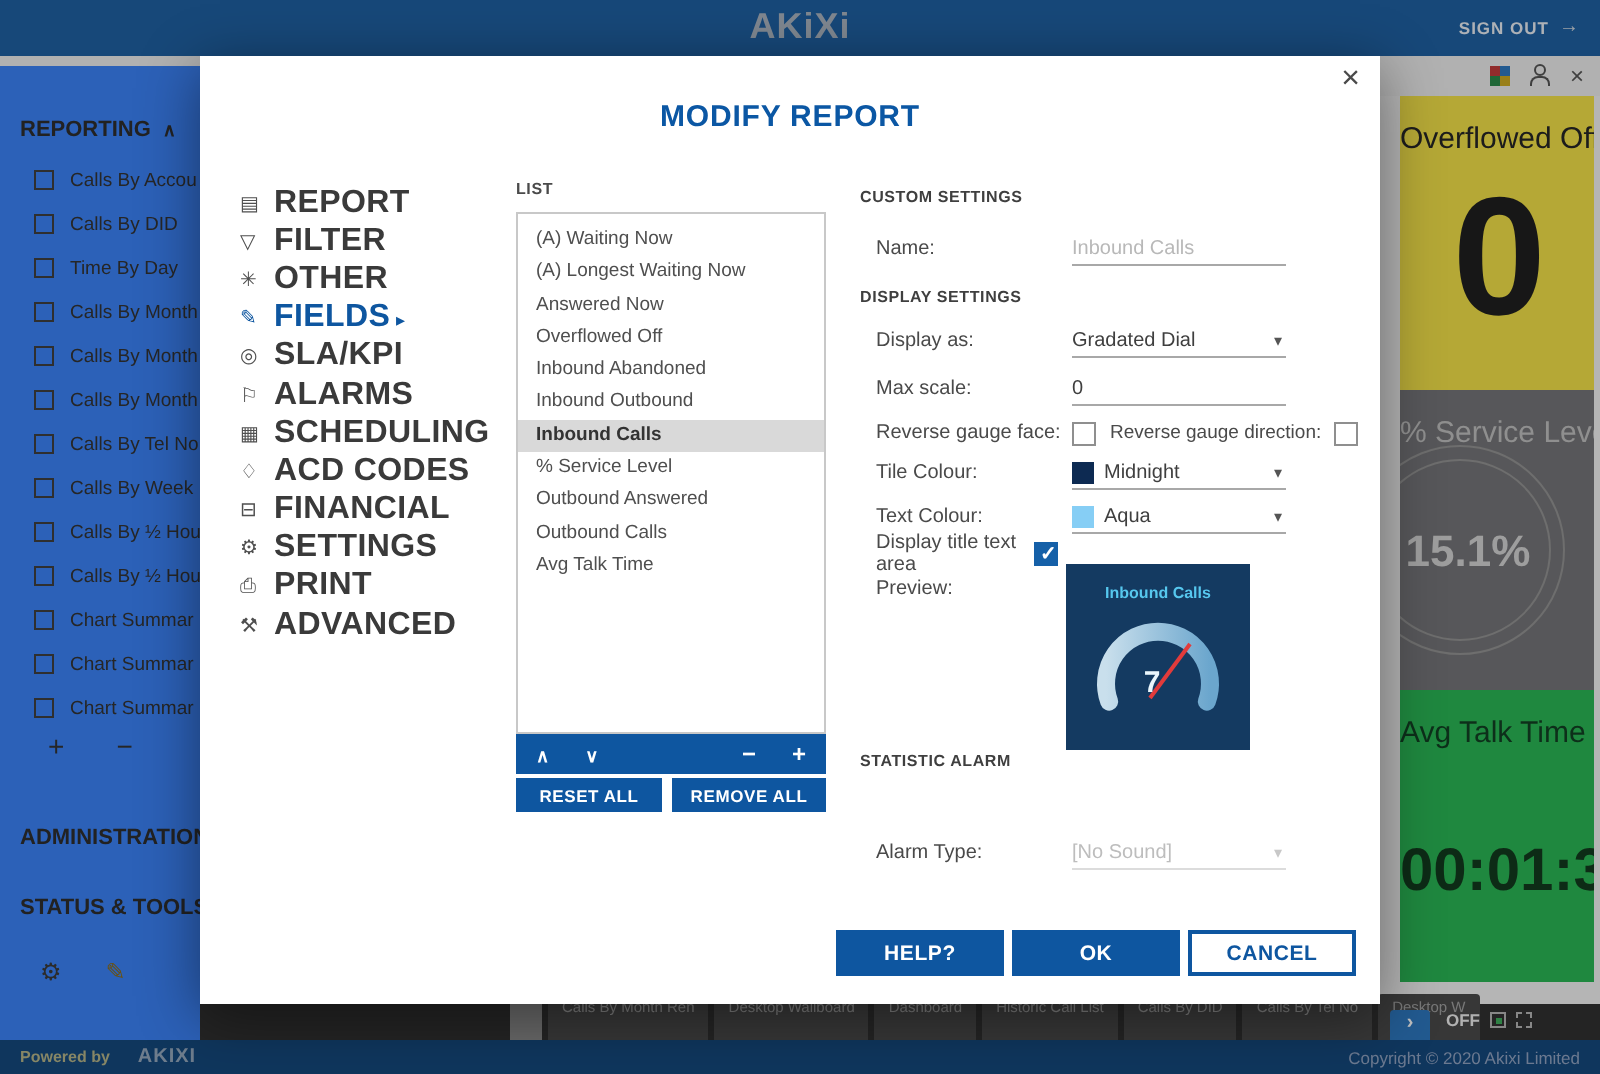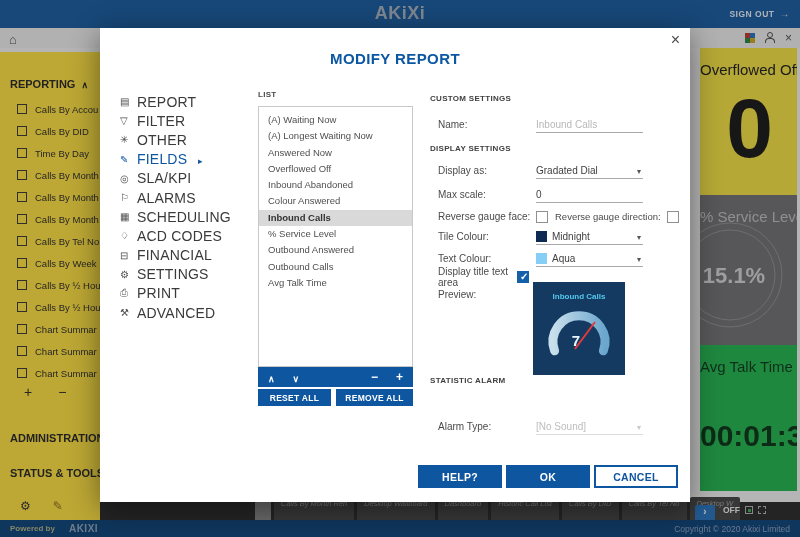--- a/index.html
+++ b/index.html
@@ -19,21 +19,21 @@
   .icon-grid { width:10px; height:10px; display:grid; grid-template-columns:5px 5px; grid-template-rows:5px 5px; }
   .icon-grid i:nth-child(1){background:#c23b3b;} .icon-grid i:nth-child(2){background:#2e78c0;}
   .icon-grid i:nth-child(3){background:#2a8a4a;} .icon-grid i:nth-child(4){background:#ccaa22;}
   .icon-person { position:relative; width:10px; height:11px; }
   .icon-person::before { content:""; position:absolute; left:2.5px; top:0; width:4px; height:4px; border:1px solid #555; border-radius:50%; }
   .icon-person::after { content:""; position:absolute; left:0.5px; bottom:0; width:8px; height:4px; border:1px solid #555; border-bottom:none; border-radius:4px 4px 0 0; }
   .icon-close-sm { font-size:12px; color:#555; line-height:10px; }
 
   .content-bg { position:absolute; top:48px; left:100px; right:0; bottom:35px; background:#f2f2f2; z-index:1; }
 
-  .sidebar { position:absolute; top:52px; left:0; width:100px; bottom:17px; background:#fde047; overflow:hidden; z-index:1; }
+  .sidebar { position:absolute; top:33px; left:0; width:100px; bottom:17px; background:#3b82f6; overflow:hidden; z-index:1; }
   .sb-section { position:absolute; left:10px; font-size:11px; font-weight:bold; color:#2e2e2e; white-space:nowrap; display:flex; align-items:center; gap:6px; cursor:pointer; }
   .sb-caret-up::before { content:"∧"; font-size:9px; color:#2e2e2e; }
   .sb-items { position:absolute; top:46px; left:0; right:0; }
   .sb-item { display:flex; align-items:center; height:22px; padding-left:17px; gap:8px; white-space:nowrap; cursor:pointer; }
   .sb-cb { width:10px; height:10px; border:1.5px solid #3f3f3f; flex:none; }
   .sb-item-label { font-size:9.5px; color:#333; }
   .sb-plusminus { position:absolute; top:332px; left:24px; display:flex; gap:26px; font-size:14px; color:#333; }
   .sb-icons { position:absolute; top:444px; left:20px; display:flex; gap:22px; align-items:center; }
   .icon-gear::before { content:"⚙"; font-size:12px; color:#3a3a3a; }
   .icon-edit::before { content:"✎"; font-size:12px; color:#8a6d1d; }
@@ -41,21 +41,21 @@
   .tile { position:absolute; left:700px; width:97px; overflow:hidden; z-index:1; }
   .tile-title { margin-top:13px; font-size:15px; text-align:right; padding-right:10px; white-space:nowrap; overflow:hidden; }
   .tile-yellow .tile-title { color:#262626; }
   .tile-yellow .tile-value { font-size:84px; font-weight:bold; color:#1f1f1f; text-align:right; padding-right:24px; line-height:1; margin-top:8px; }
   .tile-gray .tile-title { color:#bfbfbf; position:relative; z-index:2; }
   .tile-gray svg { position:absolute; inset:0; }
   .tile-green .tile-title { color:#123f23; }
   .tile-green .tile-value { font-size:30px; font-weight:bold; color:#123a1e; text-align:right; padding-right:4px; white-space:nowrap; margin-top:44px; }
 
   .tabbar { position:absolute; left:100px; right:0; top:502px; height:18px; background:#303030; display:flex; align-items:flex-end; padding-left:155px; gap:3px; z-index:1; }
-  .tab { height:23px; background:#4a4a4a; color:#a0a0a0; font-size:7.5px; line-height:13px; padding:0 7px; border-radius:2px 2px 0 0; white-space:nowrap; overflow:hidden; cursor:pointer;font-style:italic; }
+  .tab { height:23px; background:#4a4a4a; color:#a0a0a0; font-size:7.5px; line-height:13px; padding:0 7px; border-radius:2px 2px 0 0; white-space:nowrap; overflow:hidden; cursor:pointer; }
   .tab:empty { width:16px; background:#8b8b8b; padding:0; }
   .tab-next { height:15px; width:20px; background:#2e78c0; color:#fff; font-size:10px; font-weight:bold; text-align:center; line-height:14px; border-radius:2px 2px 0 0; cursor:pointer; }
   .off-group { position:absolute; right:34px; top:3px; display:flex; align-items:center; gap:5px; color:#ededed; font-size:8.5px; font-weight:bold; }
   .icon-window { width:8px; height:8px; border:1px solid #b5b5b5; position:relative; }
   .icon-window::before { content:""; position:absolute; left:1.5px; top:1.5px; width:3px; height:3px; background:#3fae5c; }
   .icon-fullscreen { width:8px; height:8px; border:1px dashed #b5b5b5; }
 
   .app-footer { position:absolute; left:0; right:0; bottom:0; height:17px; background:#15487c; display:flex; align-items:center; justify-content:space-between; padding:0 10px; z-index:1; }
   .powered { display:flex; align-items:center; gap:14px; }
   .powered-label { font-size:8px; font-weight:bold; color:#b3b388; }
@@ -65,21 +65,21 @@
   .dim { position:absolute; inset:0; background:rgba(0,0,0,0.25); z-index:4; }
 
   
   .modal { position:absolute; left:100px; top:28px; width:590px; height:474px; background:#fff; z-index:10; box-shadow:0 6px 28px rgba(0,0,0,0.45); }
   .modal-close { position:absolute; top:3px; right:10px; font-size:16px; color:#4a4a4a; cursor:pointer; }
   .modal-title { position:absolute; top:22px; left:0; right:0; text-align:center; font-size:15px; font-weight:bold; color:#0b57a4; letter-spacing:0.4px; }
 
   .menu { position:absolute; left:20px; top:64px; width:125px; }
   .menu-item { display:flex; align-items:center; height:19.2px; position:relative; cursor:pointer; }
   .mi-icon { width:17px; font-size:10px; color:#4f4f4f; }
-  .mi-label { font-size:14px; font-weight:normal; color:#3a3a3a; letter-spacing:0.2px; }
+  .mi-label { font-size:16px; font-weight:bold; color:#3a3a3a; letter-spacing:0.2px; }
   .mi-arrow { display:none; position:absolute; left:78px; }
   .mi-arrow::before { content:"▸"; font-size:9px; color:#0e56a0; }
   .menu-item.active .mi-label, .menu-item.active .mi-icon { color:#0e56a0; }
   .menu-item.active .mi-arrow { display:block; }
 
   .list-label { position:absolute; left:158px; top:62px; font-size:8px; font-weight:bold; color:#4a4a4a; letter-spacing:0.3px; }
   .list-box { position:absolute; left:158px; top:78px; width:155px; height:261px; background:#fff; border:1px solid #c8c8c8; padding-top:5px; overflow:hidden; }
   .list-item { line-height:16.3px; height:16.3px; padding-left:9px; font-size:9.5px; color:#4f4f4f; white-space:nowrap; cursor:pointer; }
   .list-item.selected { background:#d9d9d9; color:#333; font-weight:bold; }
   .list-toolbar { position:absolute; left:158px; top:339px; width:155px; height:20px; background:#0e56a0; color:#fff; display:flex; align-items:center; padding:0 10px; gap:18px; }
@@ -370,21 +370,21 @@
         <div class="list-item">(A) Waiting Now</div>
 
         <div class="list-item">(A) Longest Waiting Now</div>
 
         <div class="list-item">Answered Now</div>
 
         <div class="list-item">Overflowed Off</div>
 
         <div class="list-item">Inbound Abandoned</div>
 
-        <div class="list-item">Colour Answered</div>
+        <div class="list-item">Inbound Outbound</div>
 
         <div class="list-item selected">Inbound Calls</div>
 
         <div class="list-item">% Service Level</div>
 
         <div class="list-item">Outbound Answered</div>
 
         <div class="list-item">Outbound Calls</div>
 
 

